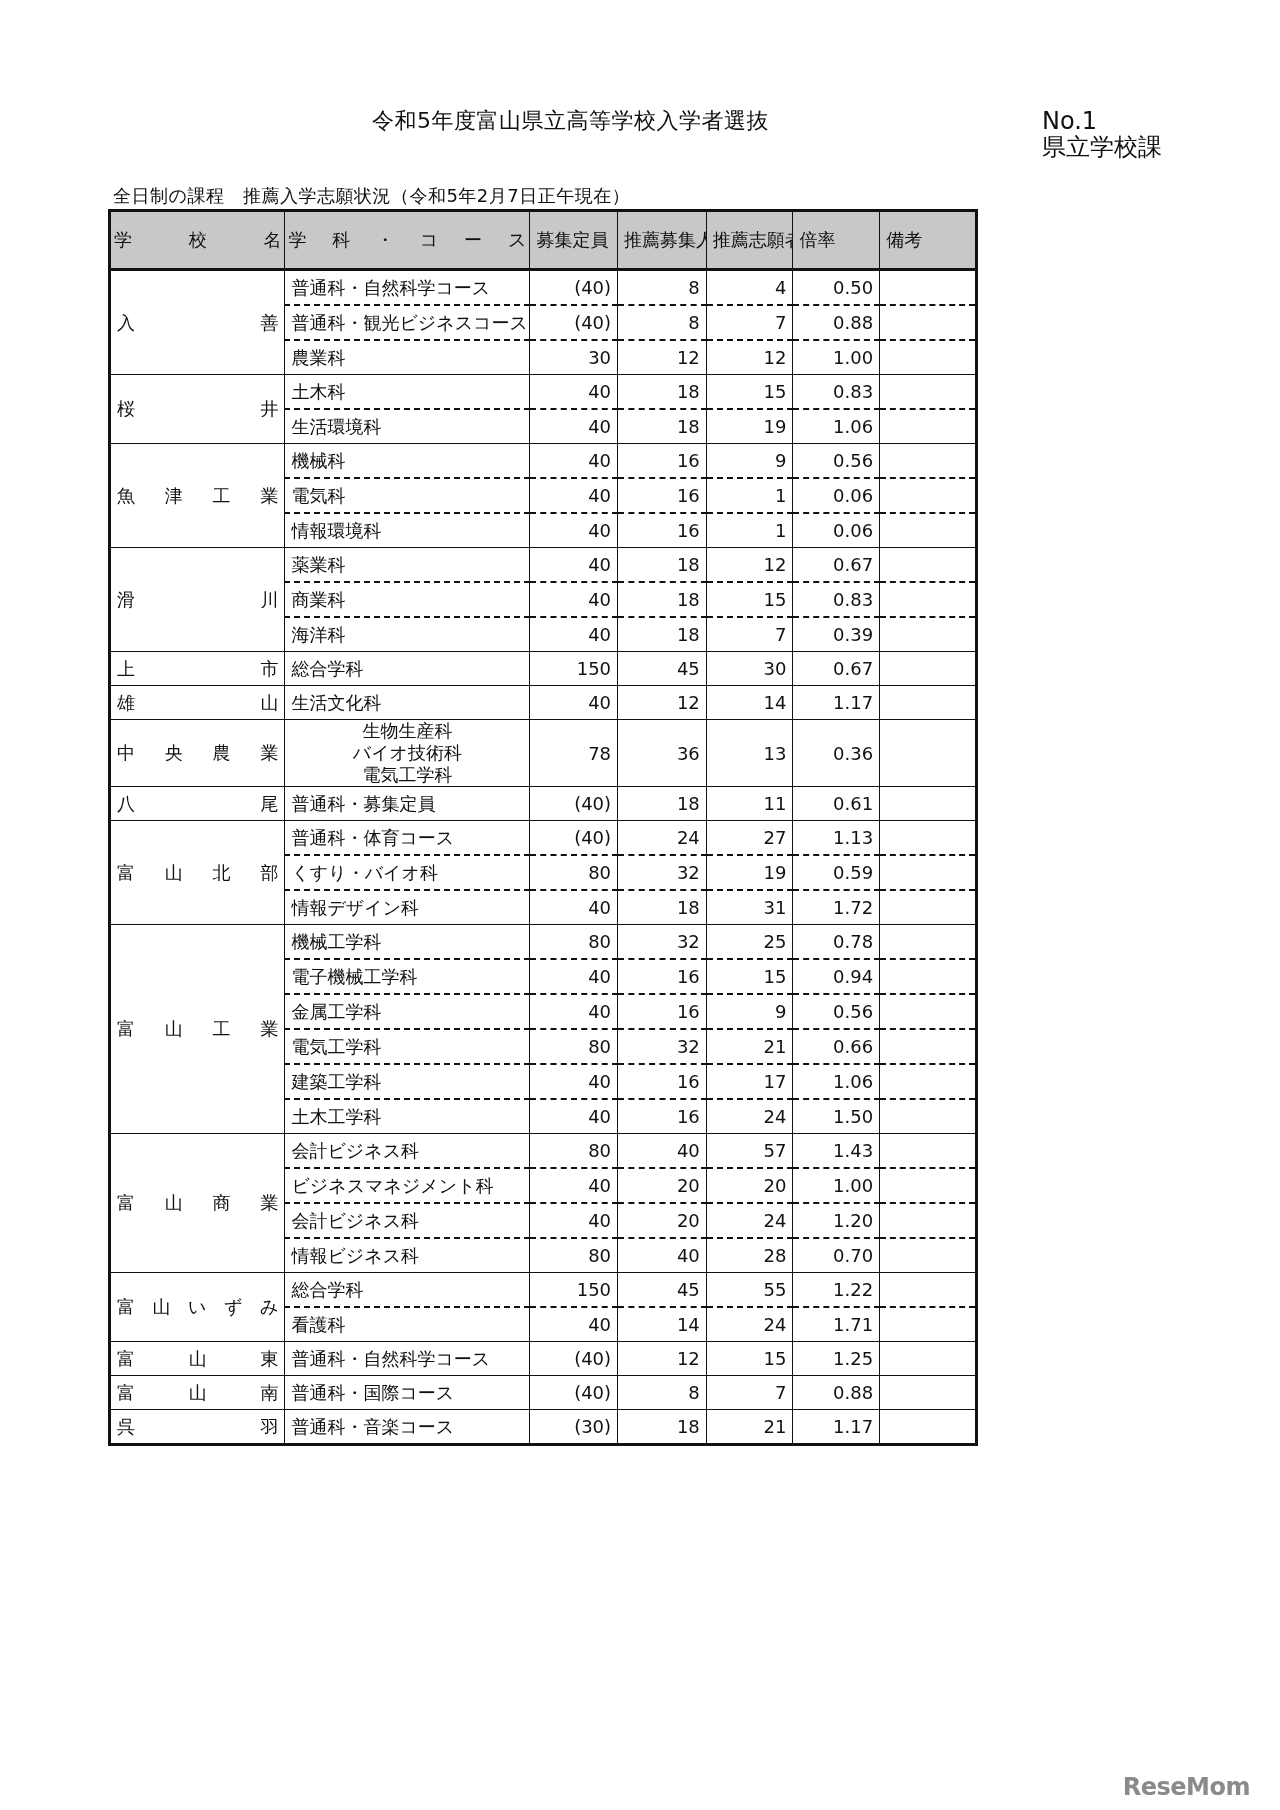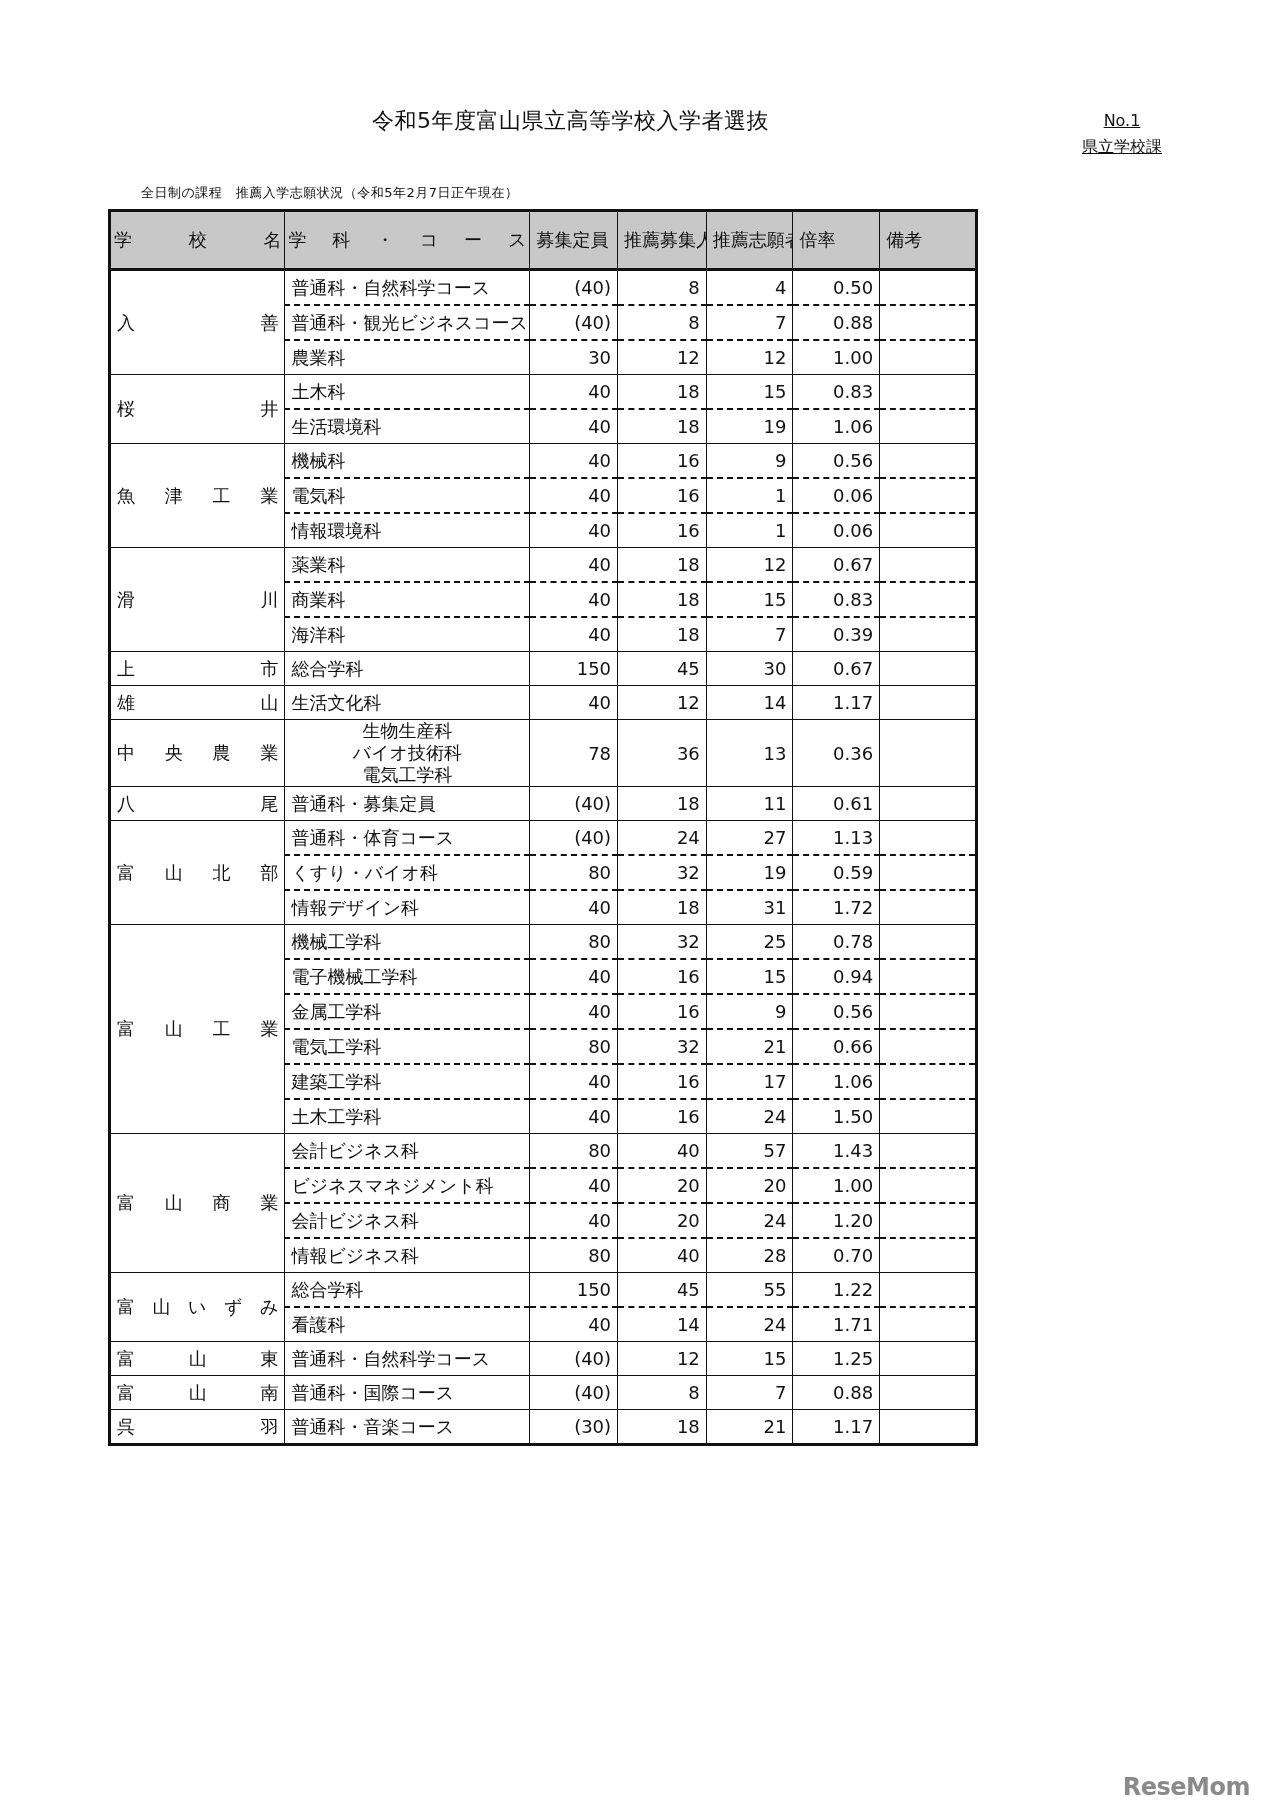--- a/index.html
+++ b/index.html
@@ -1,20 +1,20 @@
 <!DOCTYPE html>
 <html><head>
 <meta charset="utf-8">
 <style>
   html, body { margin: 0; padding: 0; background: #ffffff; }
   body { width: 1280px; height: 1810px; position: relative; overflow: hidden;
          font-family: "DejaVu Sans", "Liberation Sans", sans-serif; color: #111; }
   .title { position: absolute; left: 372px; top: 106px; font-size: 22px; letter-spacing: 0.5px; }
-  .pageno { position: absolute; right: 118px; top: 108px; font-size: 16px; text-align: center; line-height: 26px; text-decoration: underline; }
-  .subtitle { position: absolute; left: 113px; top: 184px; font-size: 13px; letter-spacing: 0.5px; margin-left: 28px; }
+  .pageno { position: absolute; right: 118px; top: 108px; font-size: 24px; text-align: left; line-height: 26px; }
+  .subtitle { position: absolute; left: 113px; top: 184px; font-size: 18px; letter-spacing: 0.5px; }
   table.main { position: absolute; left: 108px; top: 209px; width: 870px;
                border-collapse: collapse; border: 3px solid #111; table-layout: fixed; }
   table.main th, table.main td { border: 1.5px solid #111; padding: 0 6px; height: 33px;
                font-size: 18px; font-weight: normal; white-space: nowrap; overflow: hidden; }
   table.main thead th { background: #c8c8c8; height: 56px; border-bottom: 3px solid #111; }
   th.small { font-size: 11.5px; text-align: center; padding: 0 2px; }
   th.mid { font-size: 17px; text-align: left; }
   td.num { text-align: right; padding-right: 8px; }
   td.school { vertical-align: middle; padding: 0 4px; }
   .spread { display: flex; justify-content: space-between; width: 100%; }

